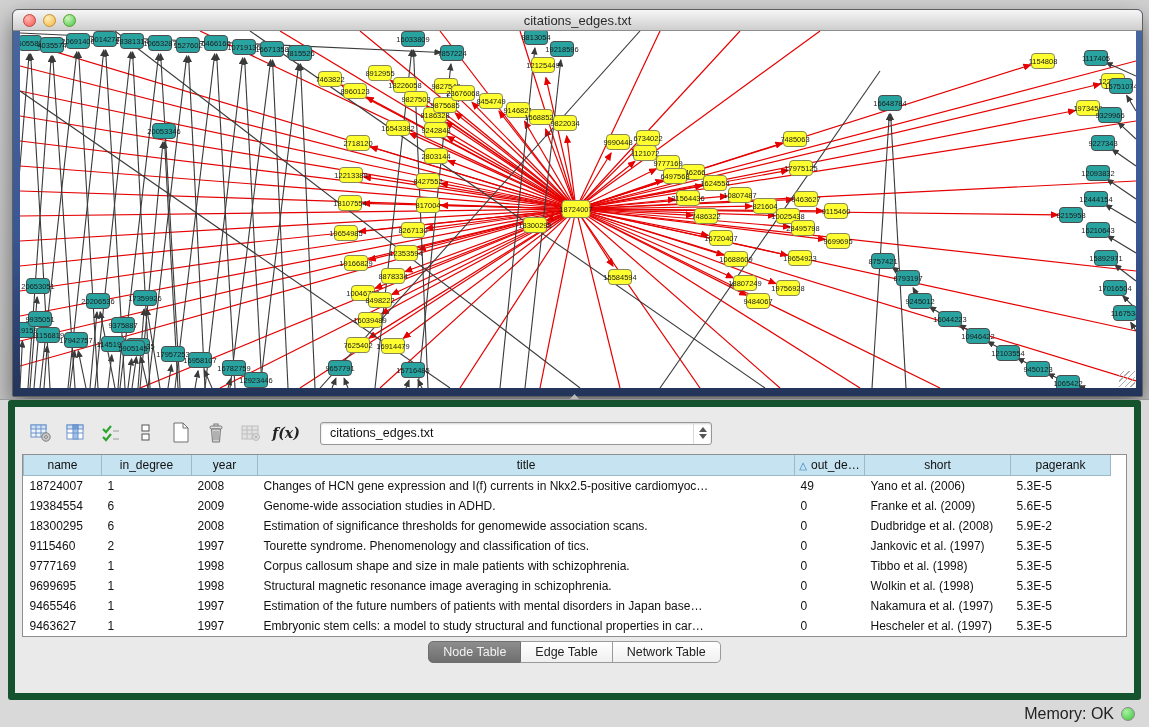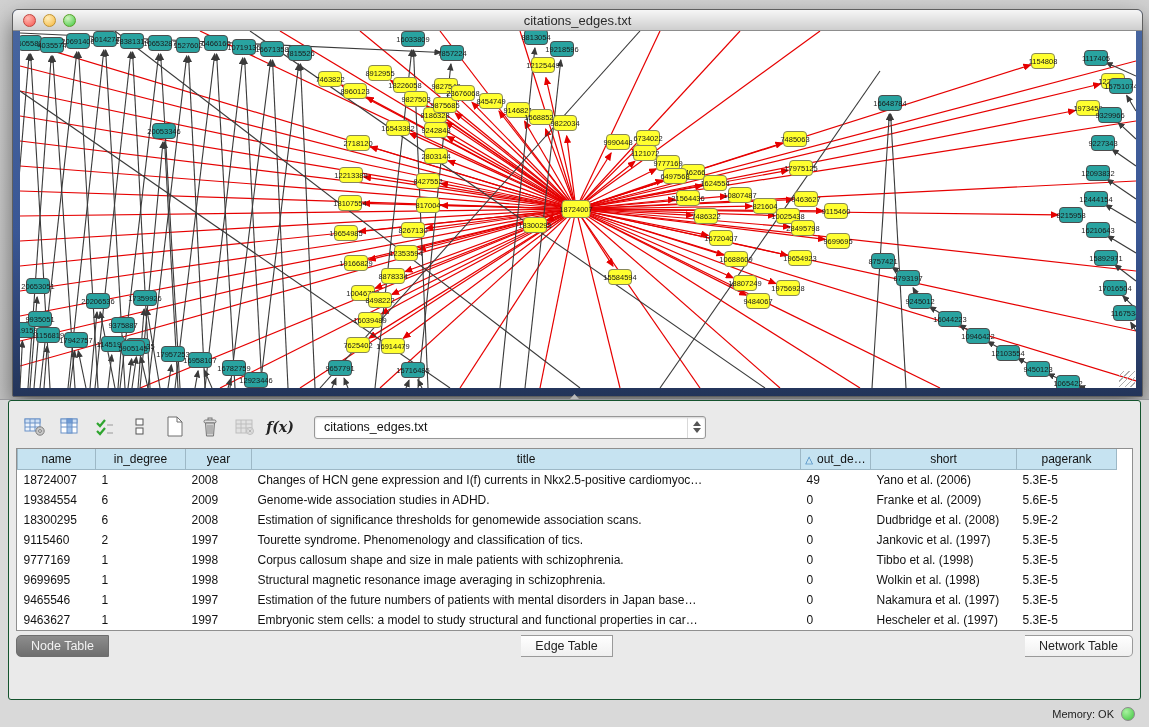--- a/index.html
+++ b/index.html
@@ -47,21 +47,21 @@
   
   .table-panel { position:relative; height:328px; background:#d9d9d9; border-top:1px solid #98989c; display:flex; flex-direction:column; }
   .tp-header { height:29px; display:flex; align-items:center; padding:0 12px; font-size:13px; color:#222; }
   .tp-header .spacer { flex:1; }
   .float-ic { position:relative; width:14px; height:13px; margin-right:14px; display:inline-block; }
   .float-ic .sq1 { position:absolute; right:0; top:0; width:8px; height:8px; border:1px solid #8f8f45; background:#ecead6; }
   .float-ic .sq2 { position:absolute; left:0; bottom:0; width:6px; height:6px; border:1px solid #2c3f70; background:#dfe3ef; }
   .close-ic { font-size:16px; font-weight:700; color:#1a1a1a; line-height:14px; cursor:default; }
   .tp-content {
     margin:0 8px; flex:1;
-    background:#eaeaea; border:1px solid #14532d; border-radius:3px;
+    background:#eaeaea; border:7px solid #14532d; border-radius:3px;
     padding:5px 7px 0 7px;
   }
   .toolbar { height:42px; display:flex; align-items:center; gap:9px; padding:0 6px; }
   .tb-icon { width:26px; height:24px; display:flex; align-items:center; justify-content:center; }
   .fx-label { font-family:"DejaVu Serif", serif; font-style:italic; font-weight:700; font-size:14px; color:#222; }
   .combo {
     width:392px; height:23px; margin-left:12px;
     background:#fff; border:1px solid #979797; border-radius:3px;
     box-shadow:inset 0 1px 2px rgba(0,0,0,.18);
     display:flex; align-items:center;
@@ -76,30 +76,30 @@
   table.data th {
     height:20px; font-weight:400; text-align:center;
     background:#c6e3f1; border:1px solid #9db8c6; border-top:none;
     white-space:nowrap; overflow:hidden; padding:0 4px; position:relative;
   }
   table.data th .sort-tri { color:#2e77b8; font-size:10px; margin-right:4px; }
   table.data td { height:16px; line-height:16px; padding:0 6px; white-space:nowrap; overflow:hidden; text-overflow:clip; }
   .vscroll { width:15px; background:#f6f6f6; border-left:1px solid #c2c2c2; position:relative; }
   .vthumb { position:absolute; top:2px; left:2px; width:10px; height:62px; border-radius:6px; background:linear-gradient(90deg,#d6d6d6,#a3a3a3); border:1px solid #949494; }
   
-  .tabs { height:30px; display:flex; justify-content:space-between; align-items:center; }
+  .tabs { height:30px; display:flex; justify-content:center; align-items:center; }
   .tab {
     height:22px; line-height:20px; padding:0 14px; font-size:12.5px;
     background:linear-gradient(#ffffff,#f0f0f0); border:1px solid #9a9a9a; border-left:none; color:#222;
   }
   .tab:first-child { border-left:1px solid #9a9a9a; border-radius:5px 0 0 5px; }
   .tab:last-child  { border-radius:0 5px 5px 0; }
   .tab.active { background:linear-gradient(#8d8d8d,#6e6e6e); color:#f2f2f2; border-color:#6e6e6e; }
   
-  .statusbar { height:27px; display:flex; align-items:center; justify-content:flex-end; gap:7px; padding:0 14px; font-size:11px; color:#222; }
+  .statusbar { height:27px; display:flex; align-items:center; justify-content:flex-end; gap:7px; padding:0 14px; font-size:16px; color:#222; }
   .memdot { width:14px; height:14px; border-radius:50%; background:radial-gradient(circle at 35% 30%, #a8f2a0, #3ec43e); border:1px solid #8a8a8a; }
 </style>
 </head>
 <body>
 
 <div class="desktop">
   <div class="net-window">
     <div class="titlebar">
       <div class="lights">
         <span class="light red"></span>

